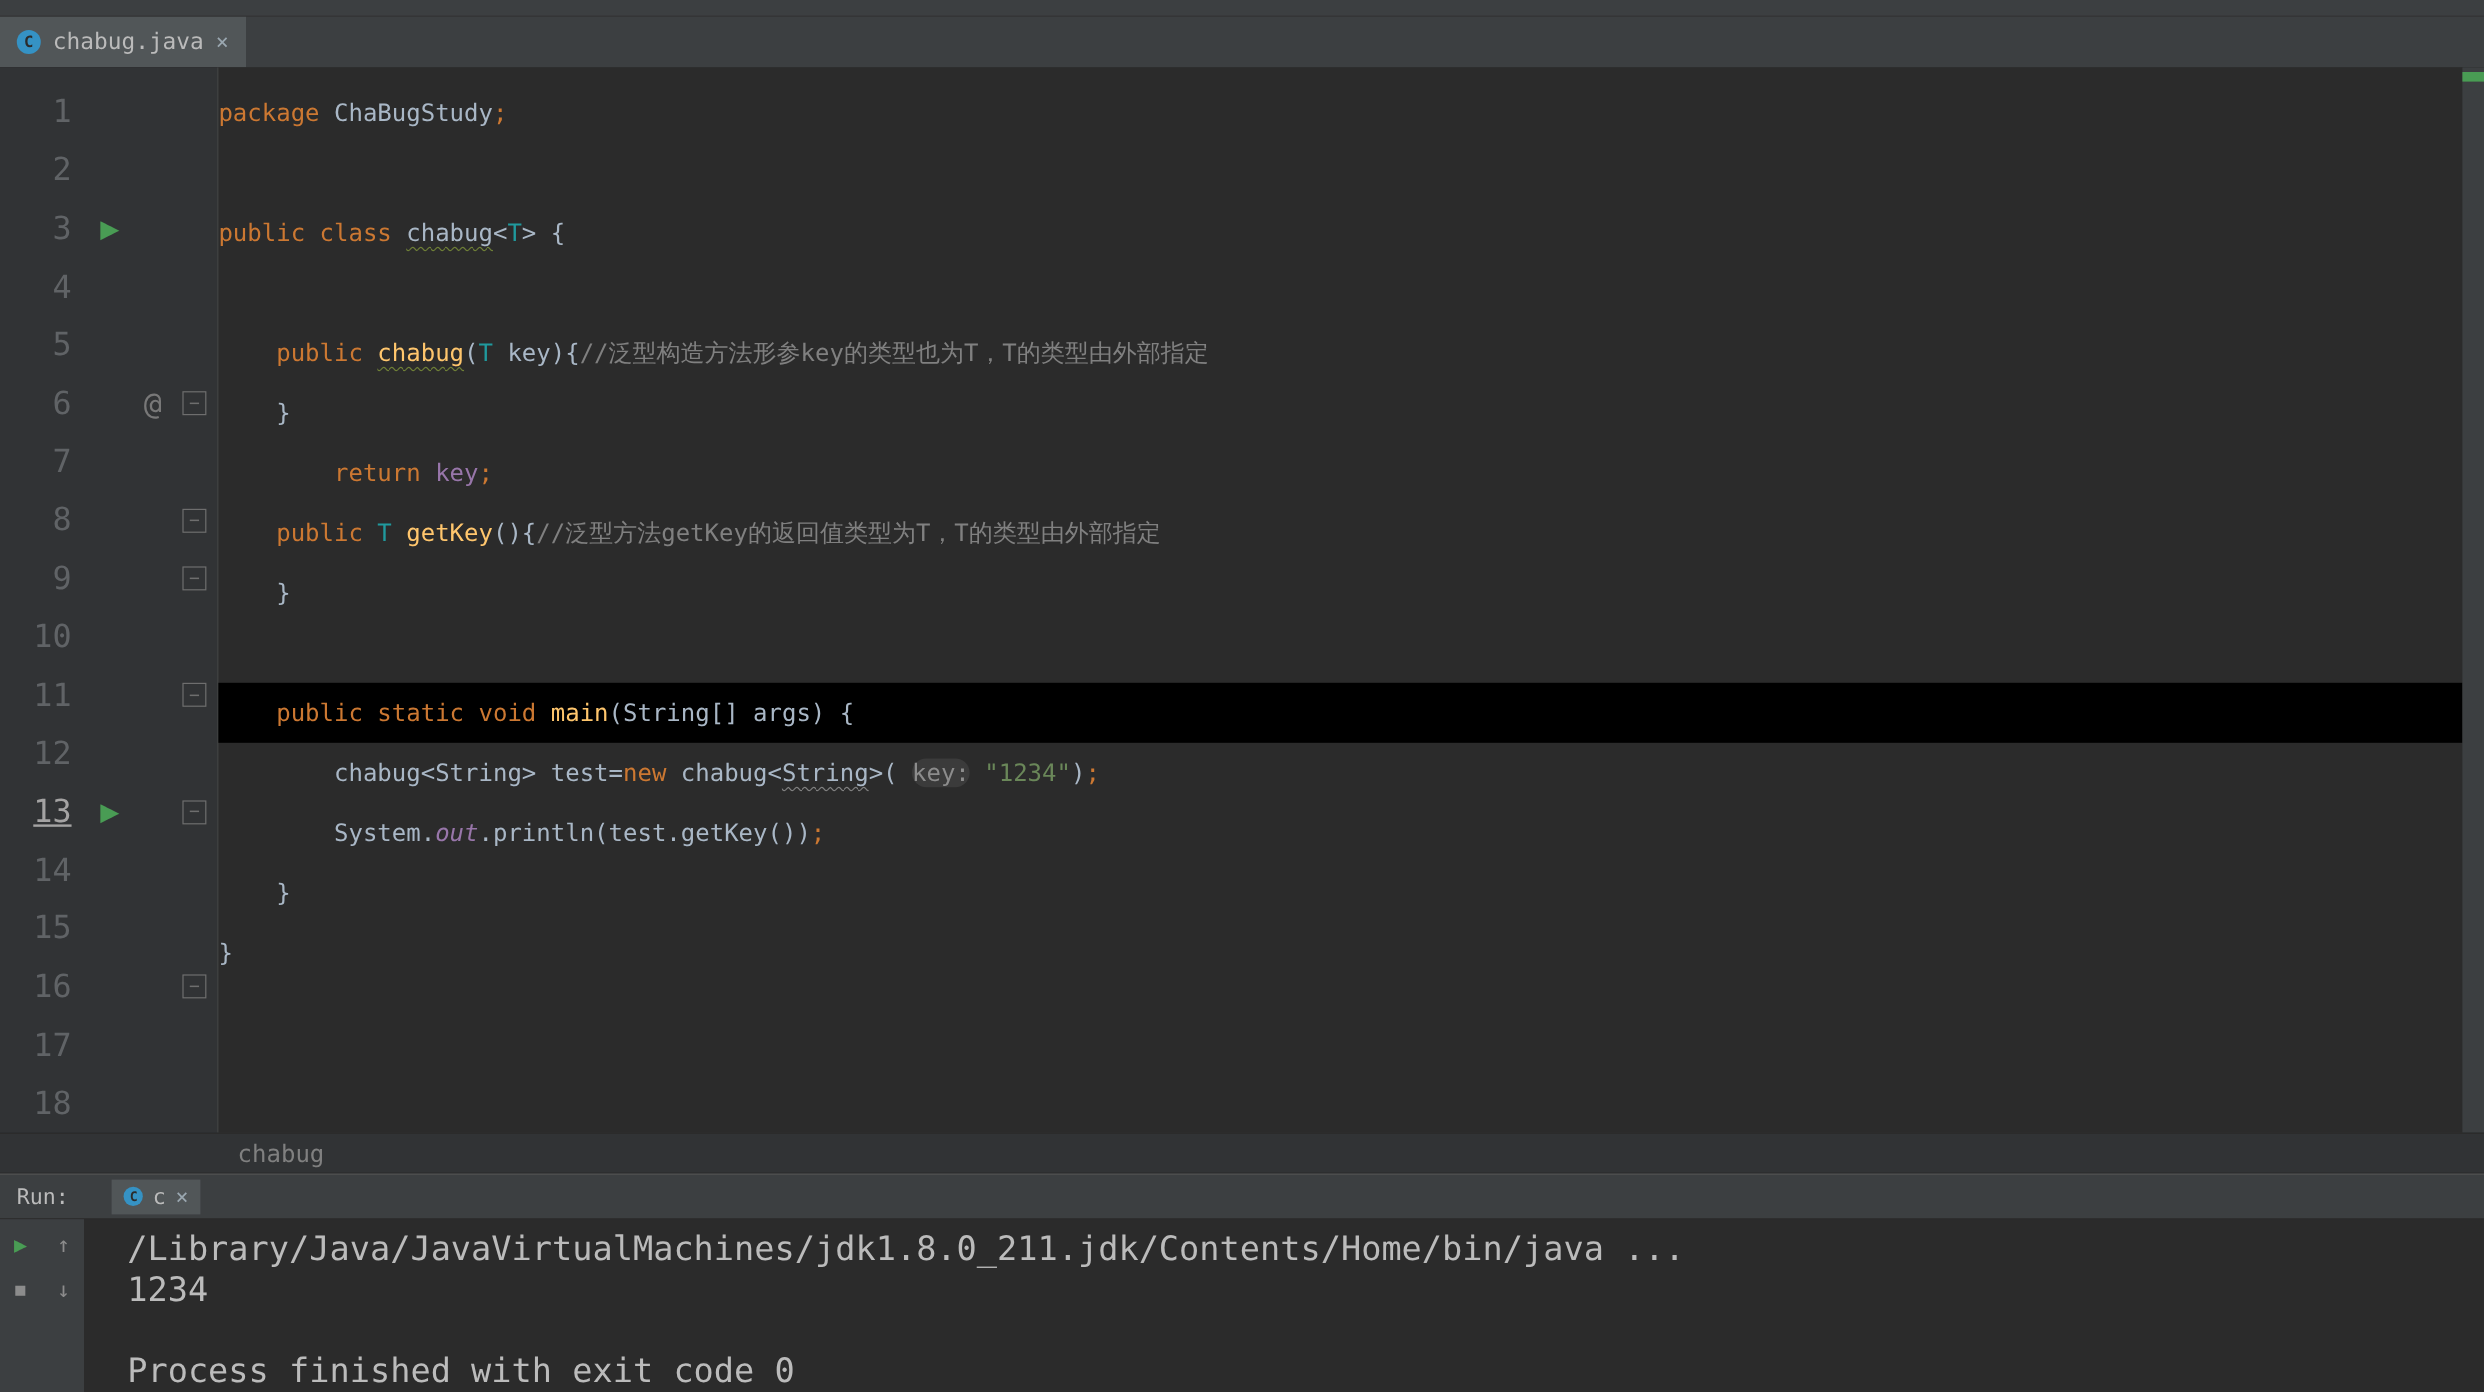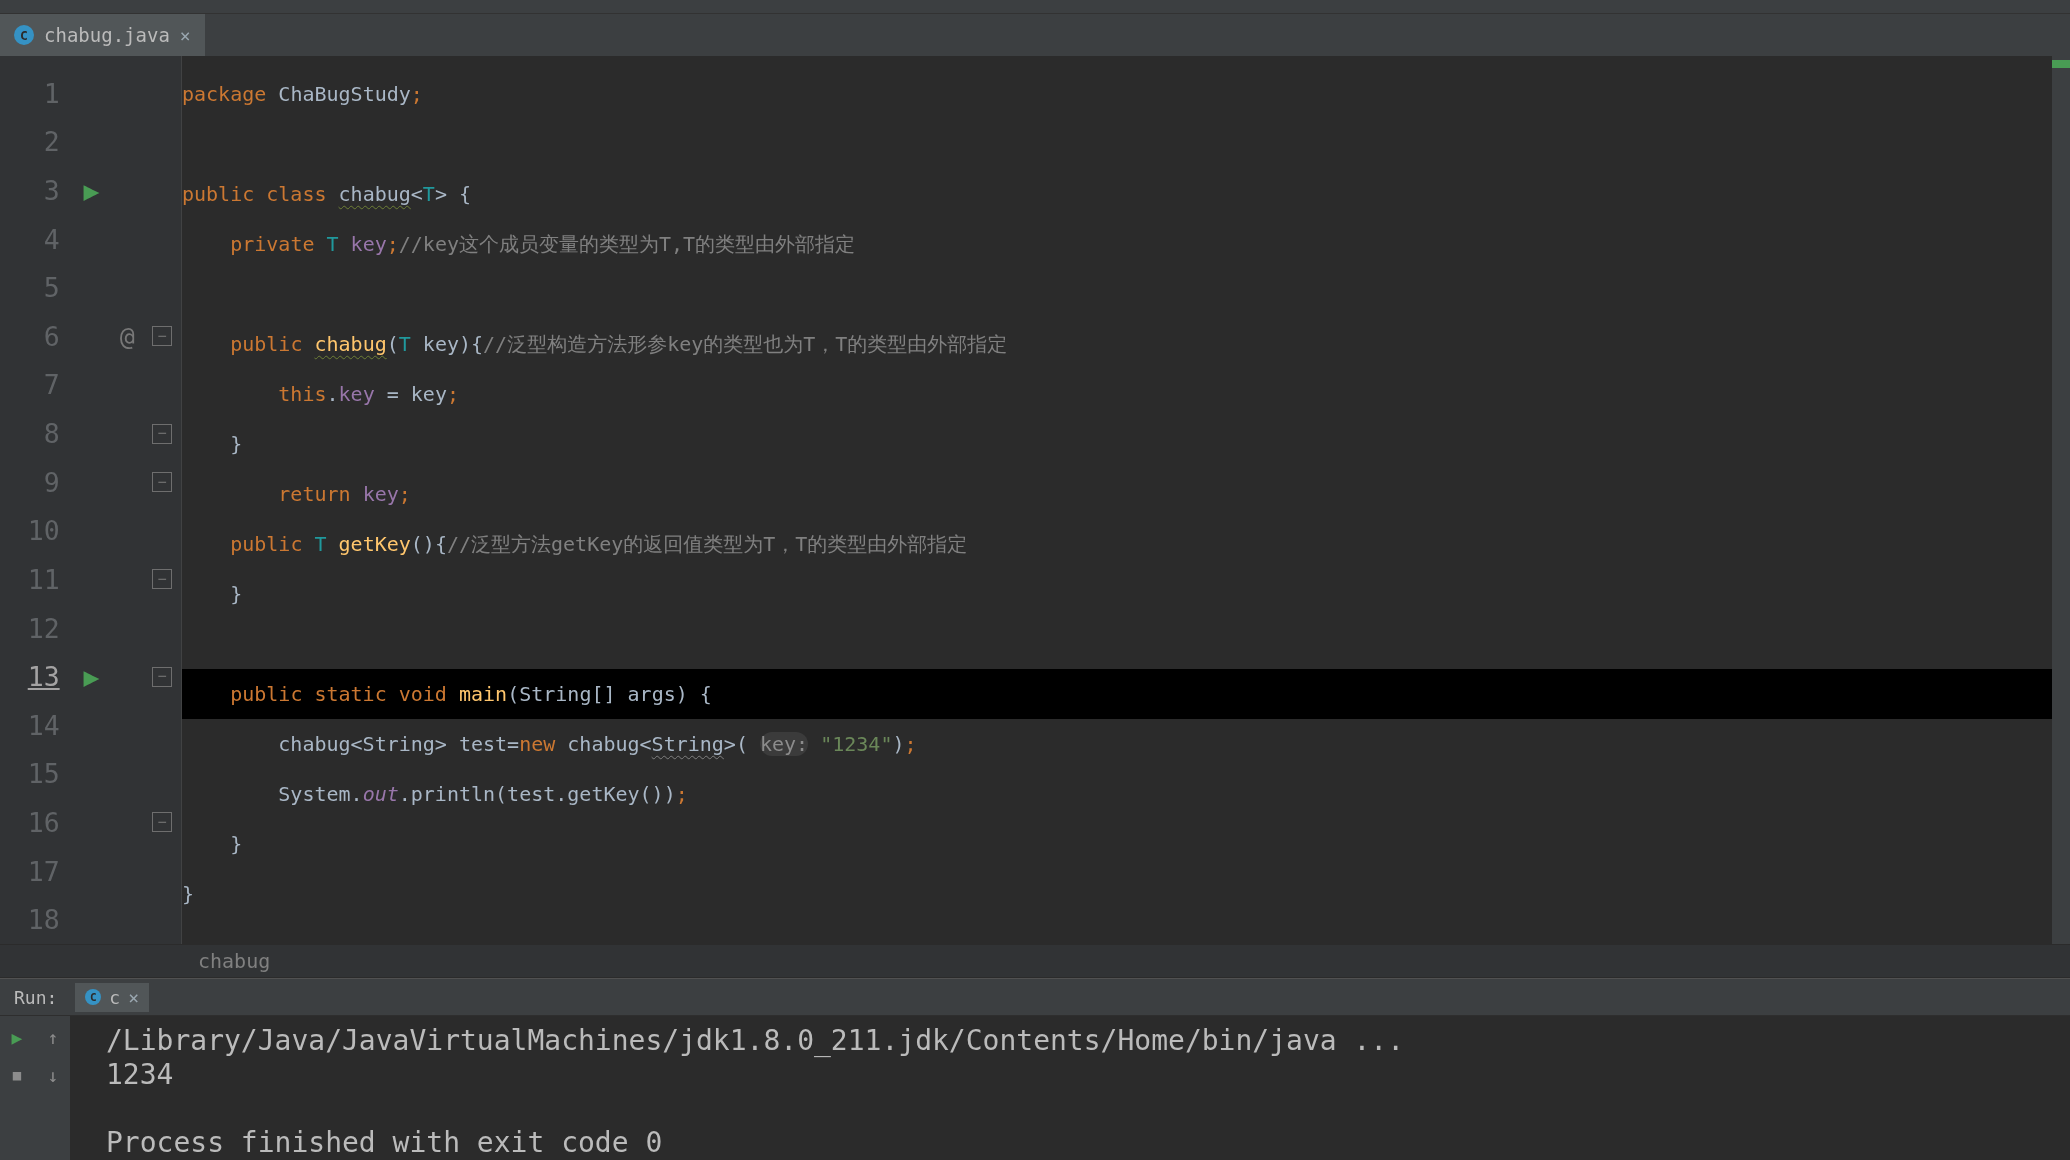--- a/index.html
+++ b/index.html
@@ -142,21 +142,21 @@
   align-items: center;
   padding-left: 198px;
   border-top: 1px solid #2b2b2b;
   border-bottom: 1px solid #2b2b2b;
 }
 .run-tool-header {
   height: 38px;
   background: #3c3f41;
   display: flex;
   align-items: center;
-  gap: 18px;
+  gap: 36px;
   padding-left: 14px;
   font-size: 18px;
   color: #bbbbbb;
   border-top: 1px solid #515151;
   border-bottom: 1px solid #2e2e2e;
 }
 .run-label { color: #bbbbbb; }
 .run-config-tab {
   display: flex;
   align-items: center;
@@ -350,24 +350,22 @@
         <div class="line-number">18</div>
         <div class="run-gutter"></div>
         <div class="ann-gutter"></div>
         <div class="fold-gutter"></div>
       </div>
     </div>
   <div class="code-col" id="code">
       <div class="code-line"><span class="kw">package</span> ChaBugStudy<span class="kw">;</span></div>
       <div class="code-line"></div>
       <div class="code-line"><span class="kw">public class</span> <span class="wavy-olive">chabug</span>&lt;<span class="typeparam">T</span>&gt; {</div>
-      <div class="code-line">    <span class="kw">private</span> <span class="typeparam">T</span> <span class="purple">key</span><span class="kw">;</span><span class="comment">//key这个成员变量的类型为T,T的类型由外部指定</span></div>
       <div class="code-line"></div>
       <div class="code-line">    <span class="kw">public</span> <span class="id-dec wavy-olive">chabug</span>(<span class="typeparam">T</span> key){<span class="comment">//泛型构造方法形参key的类型也为T，T的类型由外部指定</span></div>
-      <div class="code-line">        <span class="kw">this</span>.<span class="purple">key</span> = key<span class="kw">;</span></div>
       <div class="code-line">    }</div>
       <div class="code-line">        <span class="kw">return</span> <span class="purple">key</span><span class="kw">;</span></div>
       <div class="code-line">    <span class="kw">public</span> <span class="typeparam">T</span> <span class="id-dec">getKey</span>(){<span class="comment">//泛型方法getKey的返回值类型为T，T的类型由外部指定</span></div>
       <div class="code-line">    }</div>
       <div class="code-line"></div>
       <div class="code-line current">    <span class="kw">public static void</span> <span class="id-dec">main</span>(String[] args) {</div>
       <div class="code-line">        chabug&lt;String&gt; test=<span class="kw">new</span> chabug&lt;<span class="wavy">String</span>&gt;( <span class="hint-box">key:</span> <span class="literal">"1234"</span>)<span class="kw">;</span></div>
       <div class="code-line">        System.<span class="purple" style="font-style:italic">out</span>.println(test.getKey())<span class="kw">;</span></div>
       <div class="code-line">    }</div>
       <div class="code-line">}</div>

